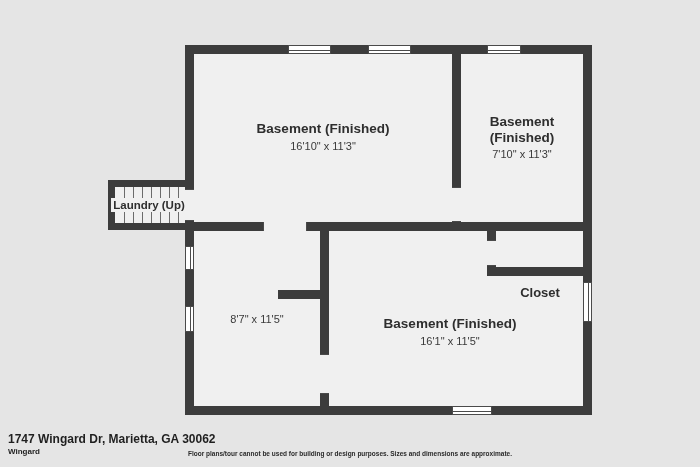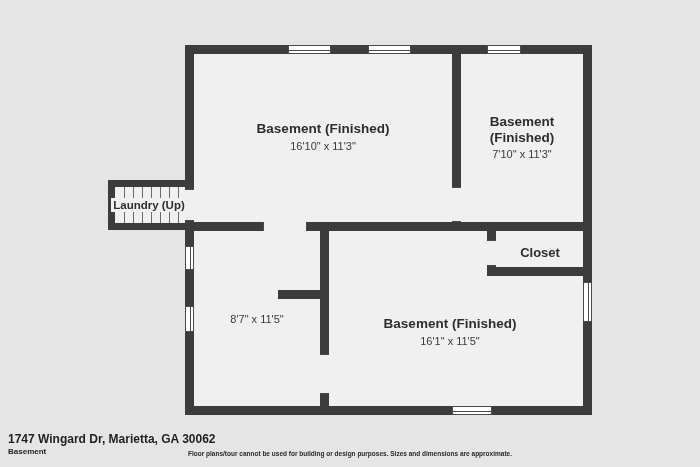--- a/index.html
+++ b/index.html
@@ -22,21 +22,21 @@
   .window-v{background:#ffffff;border:1px solid var(--line);}
   .window-v::after{content:"";position:absolute;top:0;bottom:0;left:50%;width:1px;background:var(--line);}
   .opening-v{background:var(--floor);border-top:1px solid var(--line);border-bottom:1px solid var(--line);}
   .opening-h{background:var(--floor);border-left:1px solid var(--line);border-right:1px solid var(--line);}
   .treads{
     background:repeating-linear-gradient(to right, transparent 0px, transparent 8px, #6b6b6b 8px, #6b6b6b 9px);
   }
   .room-label{display:flex;flex-direction:column;align-items:center;justify-content:flex-start;text-align:center;}
   .room-name{font-weight:700;font-size:13.5px;line-height:1.15;color:var(--text);}
   .room-dims{font-weight:400;font-size:11px;margin-top:3px;color:#3a3a3a;}
-  .small-label{font-weight:700;font-size:13px;color:var(--text);}
+  .small-label{font-weight:700;font-size:13px;color:var(--text);margin-top:40px;}
   .stairs-label-wrap{display:flex;align-items:center;justify-content:center;}
   .stairs-label{font-weight:700;font-size:11.5px;background:var(--floor);padding:1px 2px;white-space:nowrap;}
   .footer-address{font-weight:700;font-size:12px;color:#1f1f1f;}
   .footer-level{font-weight:700;font-size:8px;color:#1f1f1f;}
   .footer-disclaimer{font-weight:600;font-size:6.5px;color:#2a2a2a;text-align:center;}
 </style>
 </head>
 <body>
 
 <div class="plan">
@@ -97,16 +97,16 @@
   <div class="abs room-label" style="left:182px;top:310px;width:150px;">
     <span class="room-dims">8'7" x 11'5"</span>
   </div>
 
   <div class="abs room-label" style="left:350px;top:316px;width:200px;">
     <span class="room-name">Basement (Finished)</span>
     <span class="room-dims">16'1" x 11'5"</span>
   </div>
 
   <div class="abs footer-address" style="left:8px;top:432px;">1747 Wingard Dr, Marietta, GA 30062</div>
-  <div class="abs footer-level" style="left:8px;top:447px;">Basement</div>
+  <div class="abs footer-level" style="left:8px;top:447px;">Wingard</div>
   <div class="abs footer-disclaimer" style="left:0px;right:0px;top:450px;">Floor plans/tour cannot be used for building or design purposes. Sizes and dimensions are approximate.</div>
 
 </div>
 
 </body></html>

